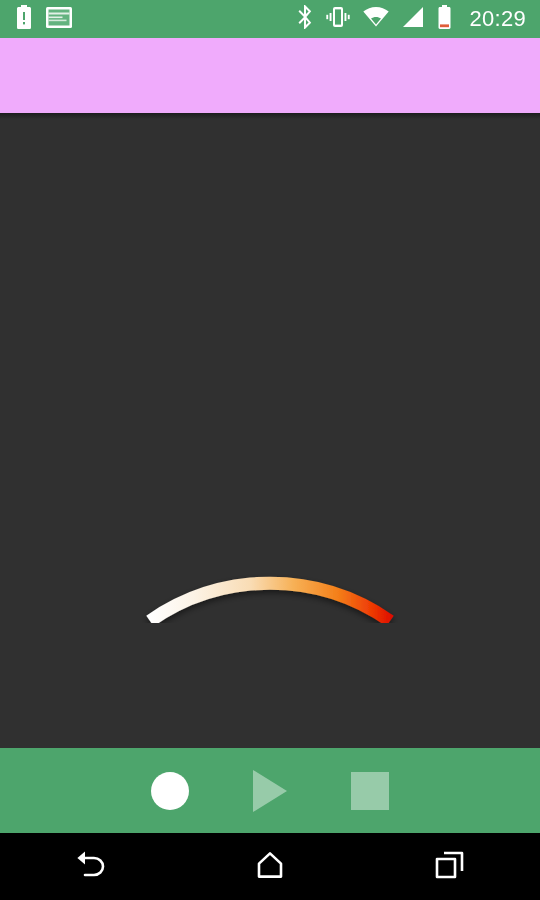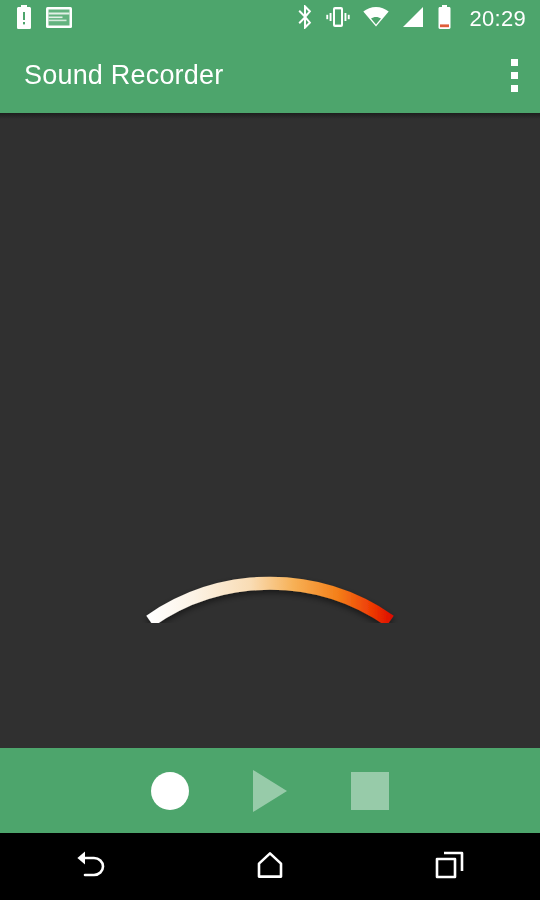--- a/index.html
+++ b/index.html
@@ -199,28 +199,20 @@
       <span class="sb-ico">
         <svg width="15" height="24" viewBox="0 0 15 24">
           <path d="M5 0h5v2h2.1c.8 0 1.4.6 1.4 1.4v19.2c0 .8-.6 1.4-1.4 1.4H2.9c-.8 0-1.4-.6-1.4-1.4V3.4C1.5 2.6 2.1 2 2.9 2H5V0z" fill="#ffffff"></path>
           <rect x="3" y="19.4" width="9" height="2.8" fill="#E05E3B"></rect>
         </svg>
       </span>
       <span id="status-clock">20:29</span>
     </div>
   </div>
 
-  <div id="app-bar">
-    <span id="app-title">Sound Recorder</span>
-    <div id="overflow-menu">
-      <span class="dot"></span>
-      <span class="dot"></span>
-      <span class="dot"></span>
-    </div>
-  </div>
   <div id="app-bar-shadow"></div>
 
   <div id="content">
 
 
     <div id="meter-wrap">
       <svg width="540" height="200" viewBox="0 0 540 200">
         <defs>
           <linearGradient id="arcGrad" x1="0" y1="0" x2="1" y2="0">
             <stop offset="0.00" stop-color="#FFFFFF"></stop>

